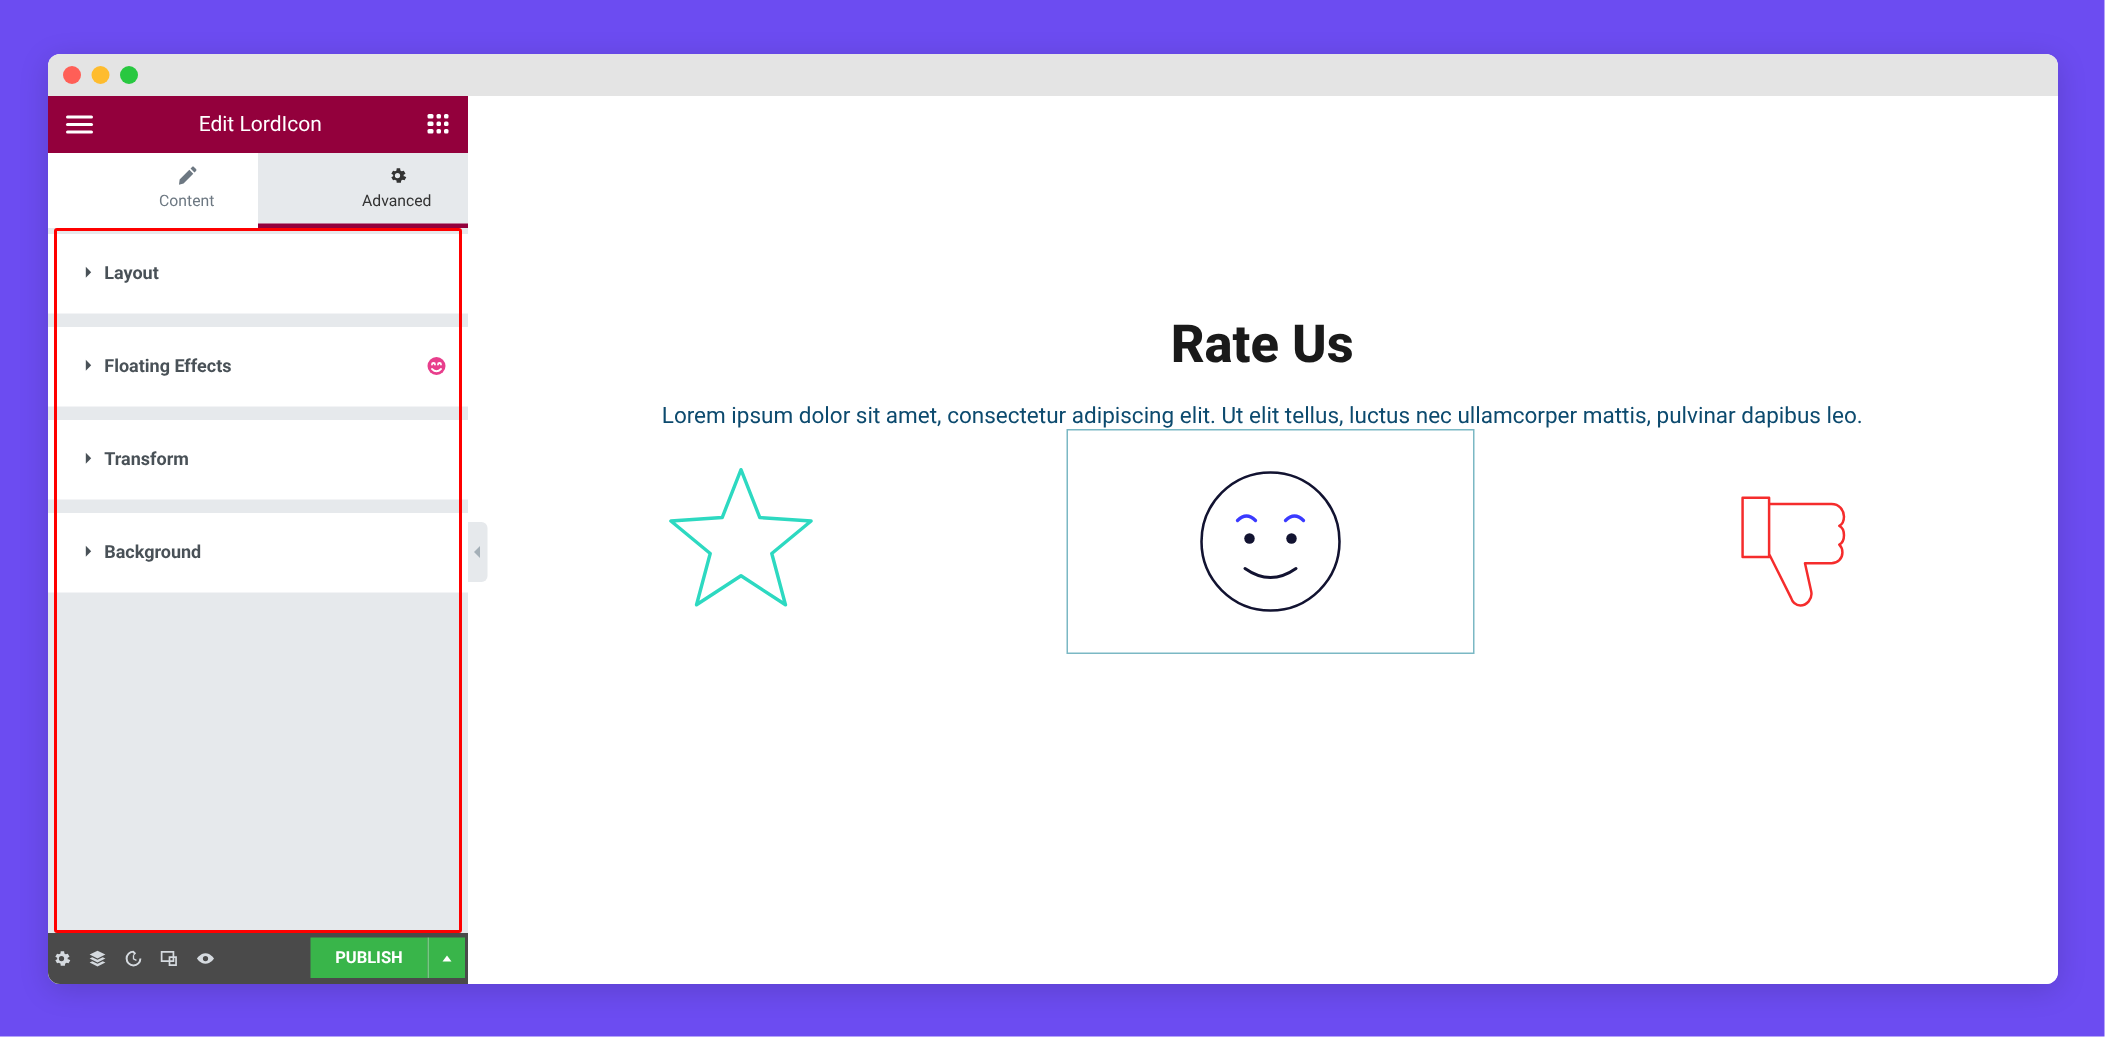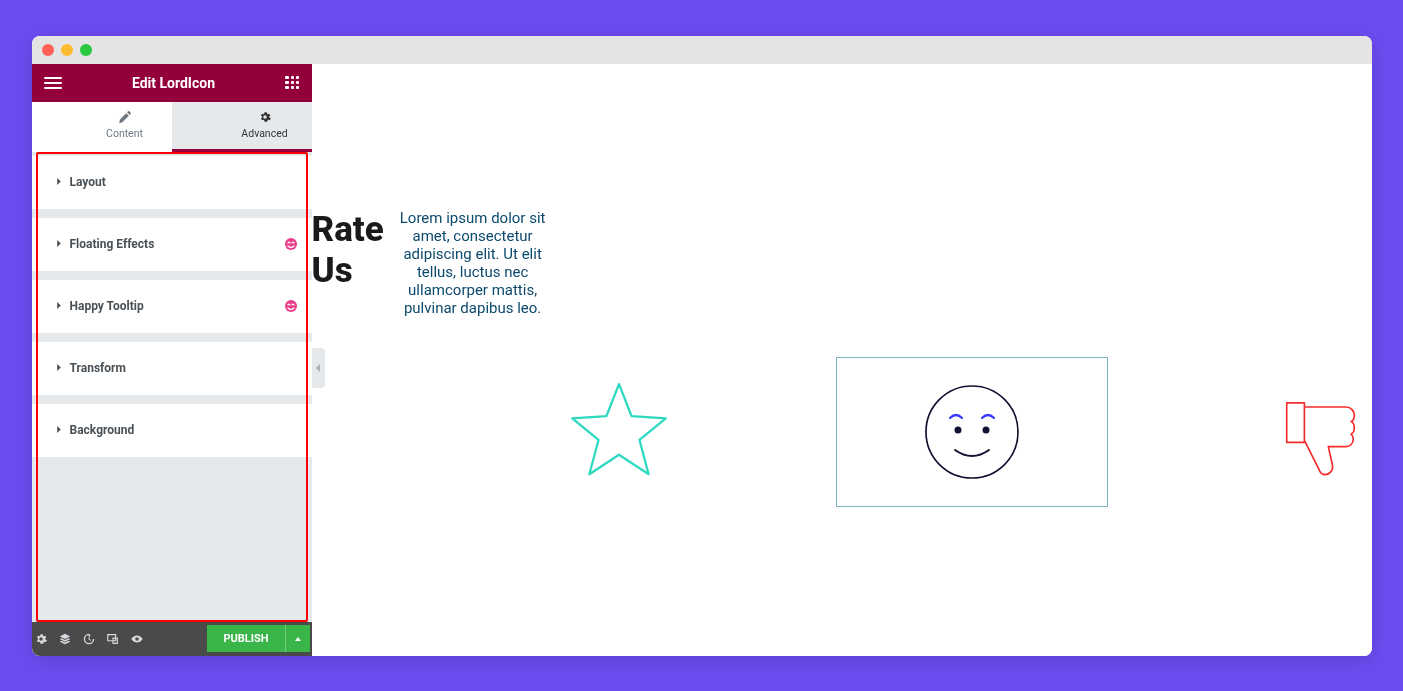--- a/index.html
+++ b/index.html
@@ -5,21 +5,21 @@
 * { margin: 0; padding: 0; box-sizing: border-box; font-family: -apple-system, BlinkMacSystemFont, "Segoe UI", Roboto, Helvetica, Arial, sans-serif; }
 body { background: #6c4cf1; display: flex; align-items: center; justify-content: center; min-height: 691px; padding: 30px; }
 .window { width: 1340px; background: #fff; border-radius: 8px; overflow: hidden; box-shadow: 0 4px 20px rgba(0,0,0,0.15); }
 .titlebar { height: 28px; background: #e4e4e4; display: flex; align-items: center; padding: 0 10px; gap: 7px; }
 .dot { width: 12px; height: 12px; border-radius: 50%; }
 .dot.red { background: #ff5f57; }
 .dot.yellow { background: #febc2e; }
 .dot.green { background: #28c840; }
 .body-area { display: flex; height: 592px; }
 .panel { width: 280px; background: #e6e9ec; display: flex; flex-direction: column; position: relative; }
-.panel-header { height: 38px; background: #93003c; color: #fff; display: flex; align-items: center; justify-content: space-between; padding: 0 12px; font-size: 14px; font-weight: 700; }
+.panel-header { height: 38px; background: #93003c; color: #fff; display: flex; align-items: center; justify-content: space-between; padding: 0 12px; font-size: 14px; font-weight: 400; }
 .hamburger { width: 18px; display:flex; flex-direction:column; gap:3px; cursor:pointer; }
 .hamburger span{ height:2px; background:#fff; border-radius:1px;}
 .apps-icon { width:14px; height:14px; display:grid; grid-template-columns:repeat(3,1fr); grid-template-rows:repeat(3,1fr); gap:2px; cursor:pointer;}
 .apps-icon span{ background:#fff; border-radius:1px;}
 .tabs { display:flex; background:#fff; height:50px; }
 .tab { flex:1; display:flex; flex-direction:column; align-items:center; justify-content:center; gap:3px; font-size:10.5px; color:#6d7882; cursor:pointer; border-bottom: 3px solid transparent; padding-left: 46px;}
 .tab.active { background:#e6e9ec; color:#333; border-bottom-color:#93003c;}
 .tab svg { width:14px; height:14px; }
 .sections { flex:1; overflow:auto; padding: 4px 0; position: relative; }
 .section { background:#fff; height:53px; display:flex; align-items:center; padding:0 24px; margin-bottom:9px; font-size:12px; font-weight:700; color:#495157; cursor:pointer; position:relative;}
@@ -29,21 +29,21 @@
 .highlight-box { position:absolute; top: 0px; left: 4px; right: 4px; bottom: 0px; border: 2px solid #ff0000; pointer-events:none; border-radius:2px; }
 .panel-footer { height:34px; background:#4a4a4a; display:flex; align-items:center; padding:0 2px; gap:10px;}
 .footer-icon { color:#d5dadf; cursor:pointer; display:flex; align-items:center;}
 .footer-icon svg{ width:14px; height:14px;}
 .publish-wrap { margin-left:auto; display:flex;}
 .publish-btn { background:#39b54a; color:#fff; font-size:11px; font-weight:700; padding:7px 16px; border:none; cursor:pointer;}
 .publish-caret { background:#39b54a; border:none; border-left:1px solid rgba(255,255,255,0.3); color:#fff; padding:0 8px; cursor:pointer; display:flex; align-items:center;}
 .publish-caret svg{ width:8px; height:8px; fill:#fff;}
 .collapse-tab { position:absolute; right:-13px; top:284px; width:13px; height:40px; background:#e6e9ec; border-radius:0 4px 4px 0; display:flex; align-items:center; justify-content:center; cursor:pointer;}
 .collapse-tab svg{ width:6px; height:10px; fill:#a4afb7;}
-.canvas { flex:1; background:#fff; display:flex; flex-direction:row; padding-top: 145px;}
+.canvas { flex:1; background:#fff; display:flex; flex-direction:column; align-items:center; padding-top: 145px;}
 .canvas h1 { font-size:35px; font-weight:800; color:#1a1a1a; margin-bottom:18px;}
 .canvas p { color:#0c4a6e; font-size:15px; text-align:center; max-width:900px;}
 .icons-row { display:flex; align-items:center; justify-content:center; gap:160px;}
 .icon-slot { display:flex; align-items:center; justify-content:center;}
 .icon-slot.selected { border:1px solid #7bb8c4; padding:24px 85px;}
 </style>
 </head>
 <body>
 
 <div class="window">
@@ -93,30 +93,20 @@
             <span class="caret"><svg viewBox="0 0 6 10">
                 <path d="M1 1l4 4-4 4z"></path>
               </svg></span>
             <span>Layout</span>
           </div>
           <div class="section">
             <span class="caret"><svg viewBox="0 0 6 10">
                 <path d="M1 1l4 4-4 4z"></path>
               </svg></span>
             <span>Floating Effects</span>
-            <span class="happy-badge"><svg viewBox="0 0 14 14">
-                <circle cx="7" cy="7" r="6" fill="#e83e8c"></circle>
-                <path d="M4 6a1 1 0 012 0M8 6a1 1 0 012 0M4 9q3 3 6 0" fill="none" stroke="#fff" stroke-width="1.2" stroke-linecap="round"></path>
-              </svg></span>
-          </div>
-          <div class="section">
-            <span class="caret"><svg viewBox="0 0 6 10">
-                <path d="M1 1l4 4-4 4z"></path>
-              </svg></span>
-            <span>Happy Tooltip</span>
             <span class="happy-badge"><svg viewBox="0 0 14 14">
                 <circle cx="7" cy="7" r="6" fill="#e83e8c"></circle>
                 <path d="M4 6a1 1 0 012 0M8 6a1 1 0 012 0M4 9q3 3 6 0" fill="none" stroke="#fff" stroke-width="1.2" stroke-linecap="round"></path>
               </svg></span>
           </div>
           <div class="section">
             <span class="caret"><svg viewBox="0 0 6 10">
                 <path d="M1 1l4 4-4 4z"></path>
               </svg></span>
             <span>Transform</span>

